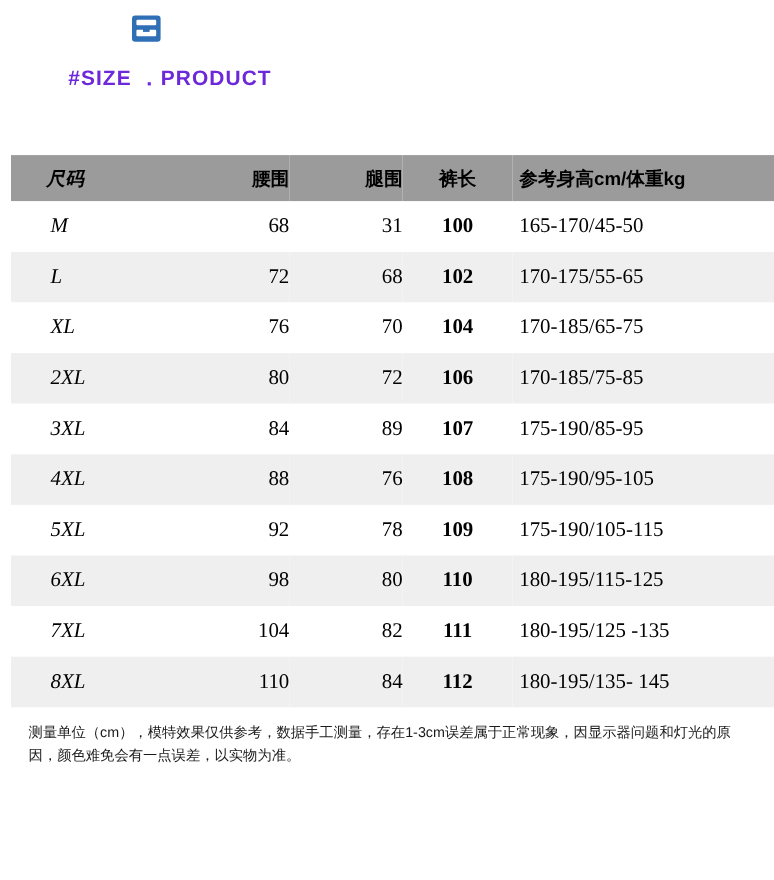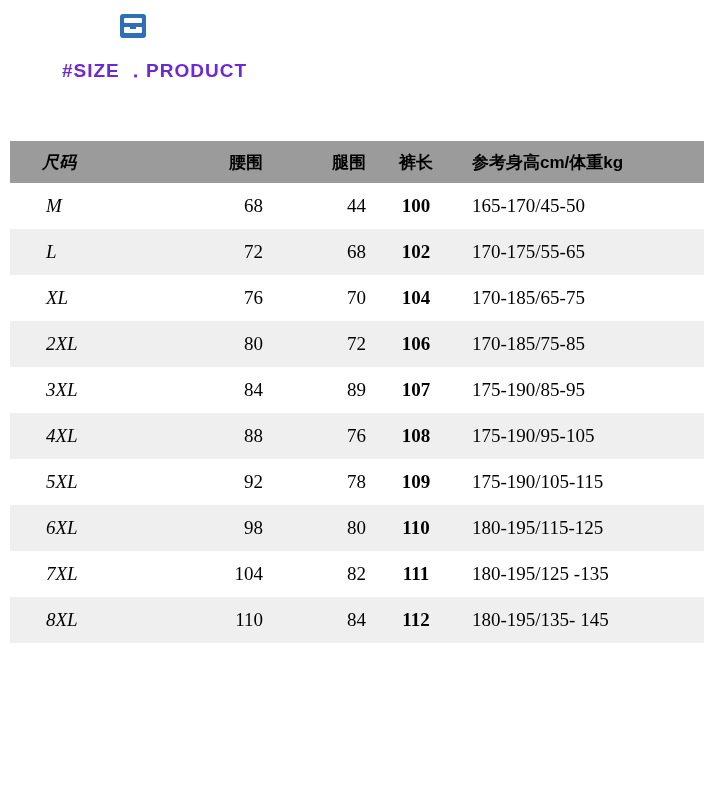--- a/index.html
+++ b/index.html
@@ -170,21 +170,21 @@
         <td class="c1">腰围</td>
         <td class="c2">腿围</td>
         <td class="c3">裤长</td>
         <td class="c4">参考身高cm/体重kg</td>
       </tr>
     </thead>
     <tbody>
       <tr class="plain">
         <td class="c0">M</td>
         <td class="c1">68</td>
-        <td class="c2">44</td>
+        <td class="c2">31</td>
         <td class="c3">100</td>
         <td class="c4">165-170/45-50</td>
       </tr>
       <tr class="alt">
         <td class="c0">L</td>
         <td class="c1">72</td>
         <td class="c2">68</td>
         <td class="c3">102</td>
         <td class="c4">170-175/55-65</td>
       </tr>
@@ -242,13 +242,14 @@
         <td class="c1">110</td>
         <td class="c2">84</td>
         <td class="c3">112</td>
         <td class="c4">180-195/135- 145</td>
       </tr>
     </tbody>
   </table>
 </div>
 
 <div class="note">
+  <span class="note-body">测量单位（cm），模特效果仅供参考，数据手工测量，存在1-3cm误差属于正常现象，因显示器问题和灯光的原因，颜色难免会有一点误差，以实物为准。</span>
 </div>
 
 </body></html>

